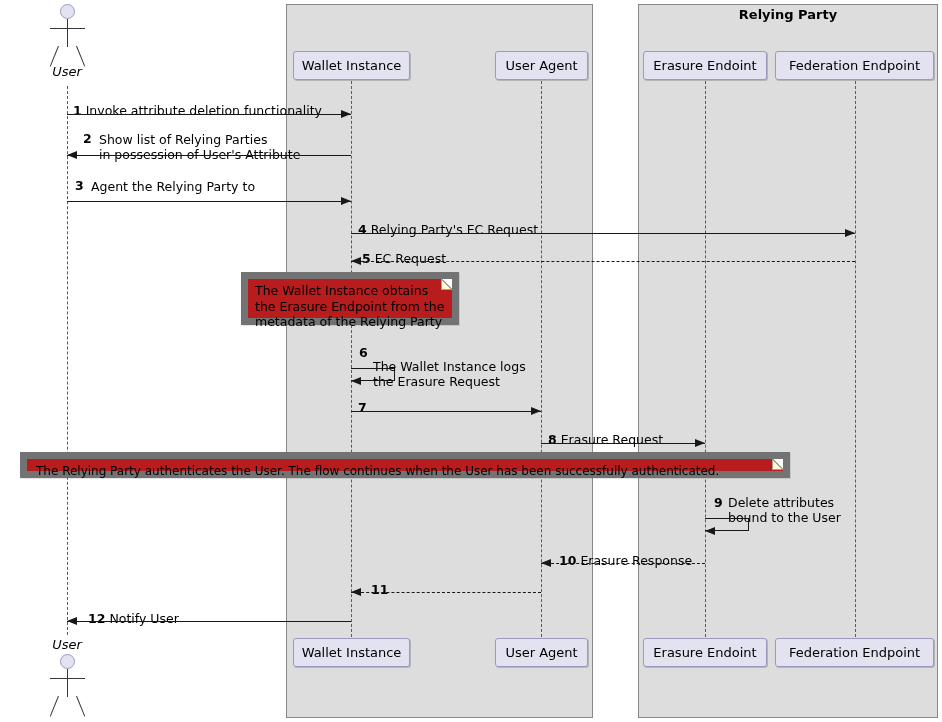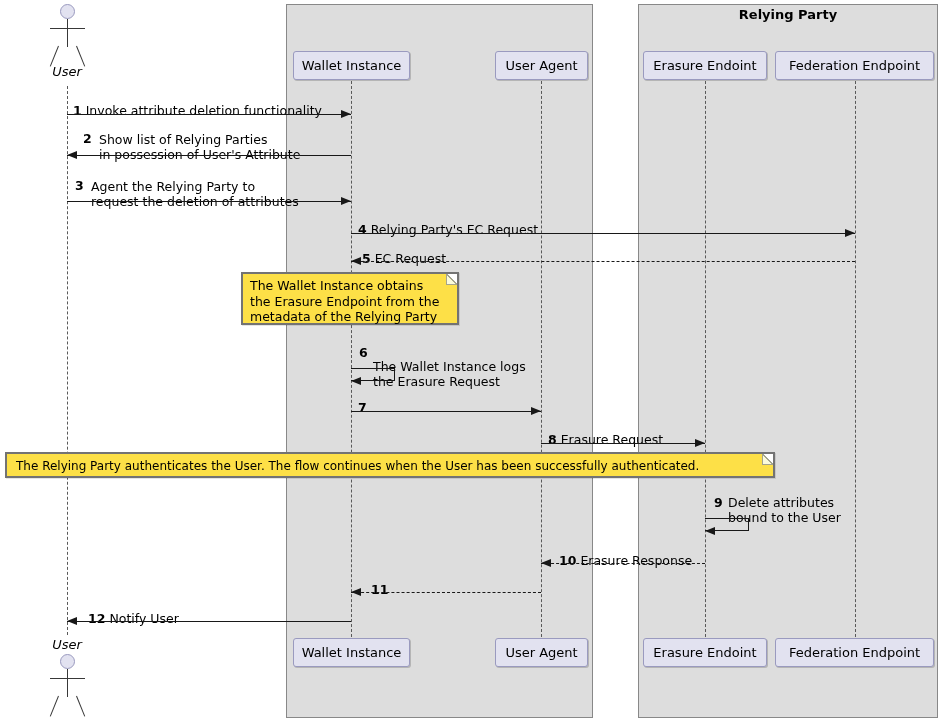--- a/index.html
+++ b/index.html
@@ -121,22 +121,22 @@
   
   .self-msg {
     position: absolute;
     border: 1px solid #181818;
     border-left: none;
     box-sizing: border-box;
   }
   
   .note {
     position: absolute;
-    background: #fde047;
-    border: 2px solid #737373;
+    background: #b91c1c;
+    border: 7px solid #737373;
     box-sizing: border-box;
     font-size: 12.5px;
     color: #000000;
     line-height: 15.5px;
     padding: 4px 7px;
     box-shadow: 1px 1px 0 rgba(0,0,0,0.10);
   }
   .note-fold {
     position: absolute;
     top: 0;
@@ -205,21 +205,20 @@
   <div class="msg-label" style="left:99px; top:124px;">
     <div>Show list of Relying Parties</div>
     <div>in possession of User's Attribute</div>
   </div>
   <div class="msg-line" style="left:67px; top:155px; width:284px;"></div>
   <div class="arrow-head arrow-left" style="left:67px; top:151px;"></div>
 
   <div class="msg-num" style="left:75px; top:178px;">3</div>
   <div class="msg-label" style="left:91px; top:171px;">
     <div>Agent the Relying Party to</div>
-    <div>request the deletion of attributes</div>
   </div>
   <div class="msg-line" style="left:67px; top:201px; width:284px;"></div>
   <div class="arrow-head arrow-right" style="left:341px; top:197px;"></div>
 
   <div class="msg-label" style="left:358px; top:214px;">
     <b>4</b>
     <span>Relying Party's EC Request</span>
   </div>
   <div class="msg-line" style="left:351px; top:233px; width:504px;"></div>
   <div class="arrow-head arrow-right" style="left:845px; top:229px;"></div>
@@ -253,21 +252,21 @@
   <div class="msg-line" style="left:351px; top:411px; width:190px;"></div>
   <div class="arrow-head arrow-right" style="left:531px; top:407px;"></div>
 
   <div class="msg-label" style="left:548px; top:424px;">
     <b>8</b>
     <span>Erasure Request</span>
   </div>
   <div class="msg-line" style="left:541px; top:443px; width:164px;"></div>
   <div class="arrow-head arrow-right" style="left:695px; top:439px;"></div>
 
-  <div class="note note-wide" style="left:5px; top:452px; width:770px; height:26px;">
+  <div class="note note-wide" style="left:20px; top:452px; width:770px; height:26px;">
     <span>The Relying Party authenticates the User. The flow continues when the User has been successfully authenticated.</span>
     <div class="note-fold"></div>
   </div>
 
   <div class="msg-num" style="left:714px; top:495px;">9</div>
   <div class="msg-label" style="left:728px; top:487px;">
     <div>Delete attributes</div>
     <div>bound to the User</div>
   </div>
   <div class="self-msg" style="left:705px; top:518px; width:44px; height:13px;"></div>

